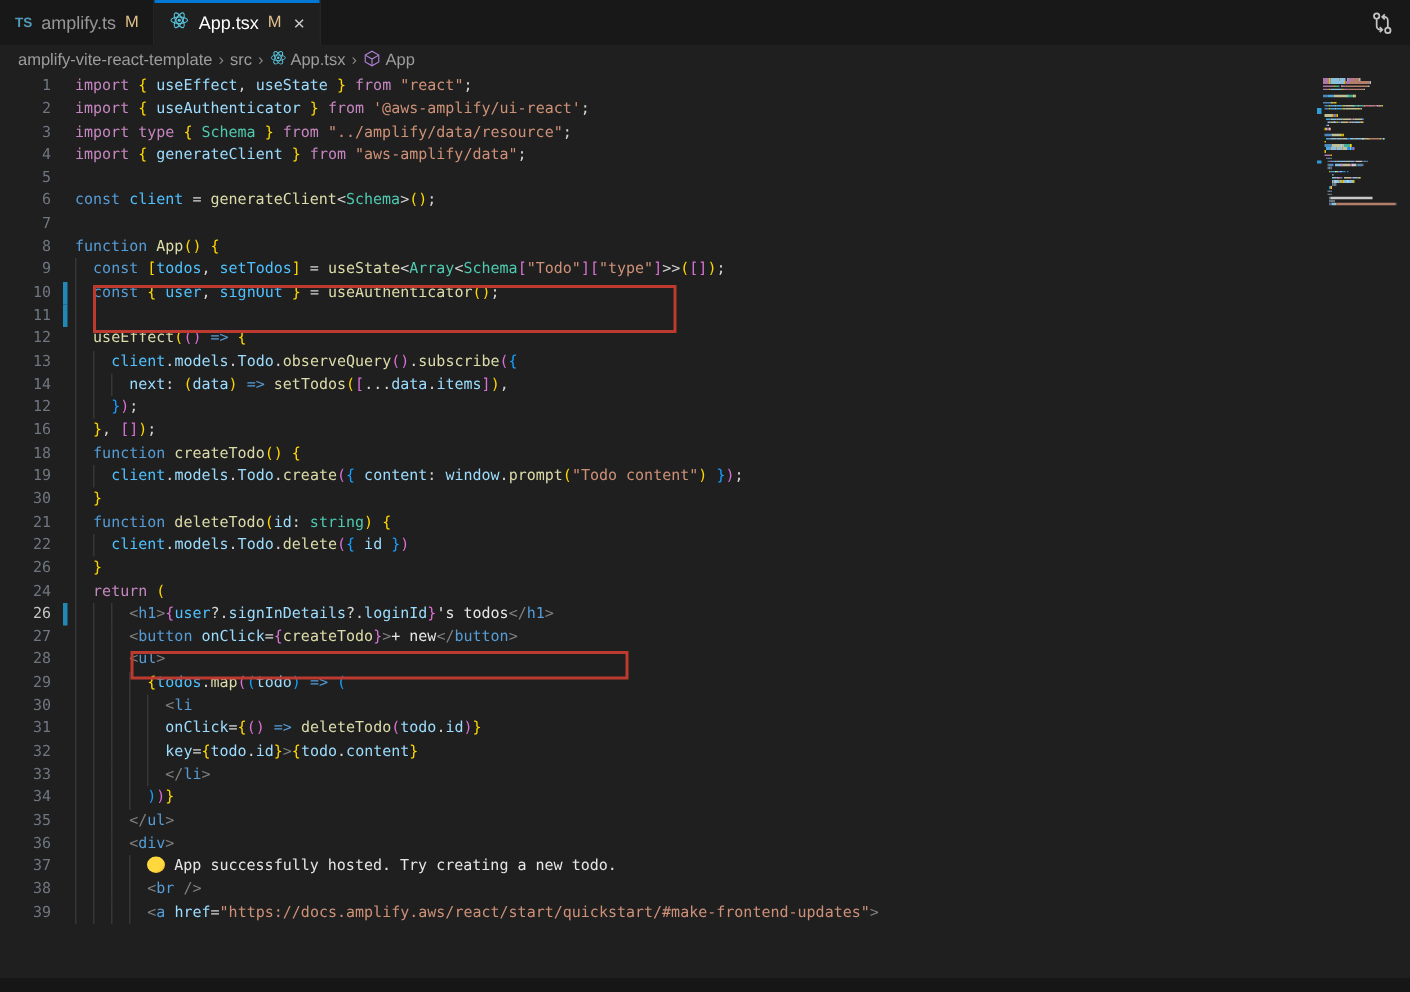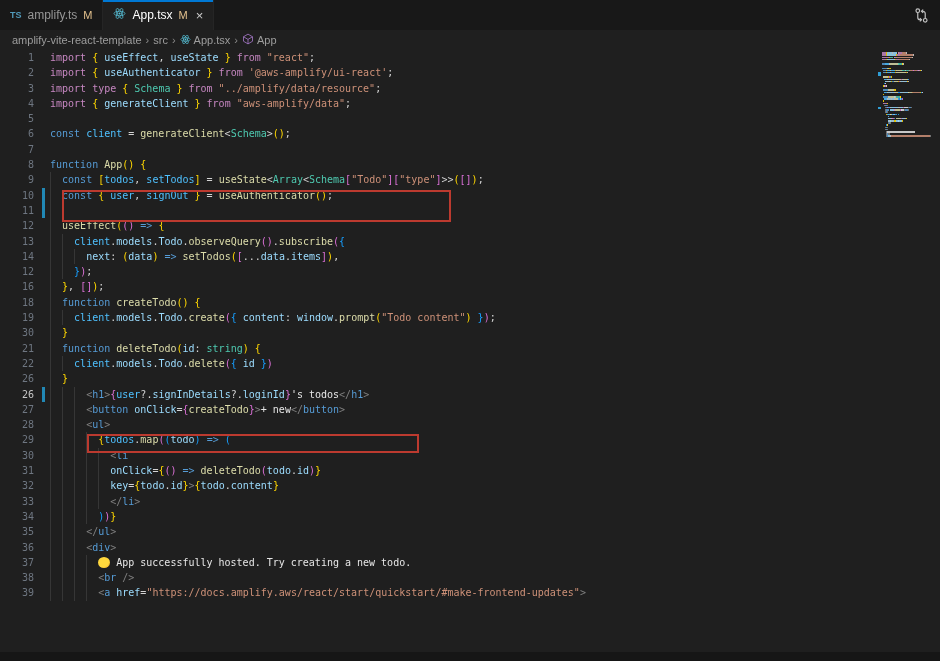--- a/index.html
+++ b/index.html
@@ -130,20 +130,21 @@
         <div class="row"><span class="ln">13</span><span class="guide" style="left: 50px;"></span><span class="guide" style="left: 62.04px;"></span><span class="code"><span style="color: rgb(212, 212, 212);">    </span><span style="color: rgb(79, 193, 255);">client</span><span style="color: rgb(212, 212, 212);">.</span><span style="color: rgb(156, 220, 254);">models</span><span style="color: rgb(212, 212, 212);">.</span><span style="color: rgb(156, 220, 254);">Todo</span><span style="color: rgb(212, 212, 212);">.</span><span style="color: rgb(220, 220, 170);">observeQuery</span><span style="color: rgb(218, 112, 214);">()</span><span style="color: rgb(212, 212, 212);">.</span><span style="color: rgb(220, 220, 170);">subscribe</span><span style="color: rgb(218, 112, 214);">(</span><span style="color: rgb(23, 159, 255);">{</span></span></div>
         <div class="row"><span class="ln">14</span><span class="guide" style="left: 50px;"></span><span class="guide" style="left: 62.04px;"></span><span class="guide" style="left: 74.08px;"></span><span class="code"><span style="color: rgb(212, 212, 212);">      </span><span style="color: rgb(156, 220, 254);">next</span><span style="color: rgb(212, 212, 212);">: </span><span style="color: rgb(255, 215, 0);">(</span><span style="color: rgb(156, 220, 254);">data</span><span style="color: rgb(255, 215, 0);">)</span><span style="color: rgb(212, 212, 212);"> </span><span style="color: rgb(86, 156, 214);">=&gt;</span><span style="color: rgb(212, 212, 212);"> </span><span style="color: rgb(220, 220, 170);">setTodos</span><span style="color: rgb(255, 215, 0);">(</span><span style="color: rgb(218, 112, 214);">[</span><span style="color: rgb(212, 212, 212);">...</span><span style="color: rgb(156, 220, 254);">data</span><span style="color: rgb(212, 212, 212);">.</span><span style="color: rgb(156, 220, 254);">items</span><span style="color: rgb(218, 112, 214);">]</span><span style="color: rgb(255, 215, 0);">)</span><span style="color: rgb(212, 212, 212);">,</span></span></div>
         <div class="row"><span class="ln">12</span><span class="guide" style="left: 50px;"></span><span class="guide" style="left: 62.04px;"></span><span class="code"><span style="color: rgb(212, 212, 212);">    </span><span style="color: rgb(23, 159, 255);">}</span><span style="color: rgb(218, 112, 214);">)</span><span style="color: rgb(212, 212, 212);">;</span></span></div>
         <div class="row"><span class="ln">16</span><span class="guide" style="left: 50px;"></span><span class="code"><span style="color: rgb(212, 212, 212);">  </span><span style="color: rgb(255, 215, 0);">}</span><span style="color: rgb(212, 212, 212);">, </span><span style="color: rgb(218, 112, 214);">[]</span><span style="color: rgb(255, 215, 0);">)</span><span style="color: rgb(212, 212, 212);">;</span></span></div>
         <div class="row"><span class="ln">18</span><span class="guide" style="left: 50px;"></span><span class="code"><span style="color: rgb(212, 212, 212);">  </span><span style="color: rgb(86, 156, 214);">function </span><span style="color: rgb(220, 220, 170);">createTodo</span><span style="color: rgb(255, 215, 0);">()</span><span style="color: rgb(255, 215, 0);"> {</span></span></div>
         <div class="row"><span class="ln">19</span><span class="guide" style="left: 50px;"></span><span class="guide" style="left: 62.04px;"></span><span class="code"><span style="color: rgb(212, 212, 212);">    </span><span style="color: rgb(79, 193, 255);">client</span><span style="color: rgb(212, 212, 212);">.</span><span style="color: rgb(156, 220, 254);">models</span><span style="color: rgb(212, 212, 212);">.</span><span style="color: rgb(156, 220, 254);">Todo</span><span style="color: rgb(212, 212, 212);">.</span><span style="color: rgb(220, 220, 170);">create</span><span style="color: rgb(218, 112, 214);">(</span><span style="color: rgb(23, 159, 255);">{ </span><span style="color: rgb(156, 220, 254);">content</span><span style="color: rgb(212, 212, 212);">: </span><span style="color: rgb(156, 220, 254);">window</span><span style="color: rgb(212, 212, 212);">.</span><span style="color: rgb(220, 220, 170);">prompt</span><span style="color: rgb(255, 215, 0);">(</span><span style="color: rgb(206, 145, 120);">"Todo content"</span><span style="color: rgb(255, 215, 0);">)</span><span style="color: rgb(212, 212, 212);"> </span><span style="color: rgb(23, 159, 255);">}</span><span style="color: rgb(218, 112, 214);">)</span><span style="color: rgb(212, 212, 212);">;</span></span></div>
         <div class="row"><span class="ln">30</span><span class="guide" style="left: 50px;"></span><span class="code"><span style="color: rgb(212, 212, 212);">  </span><span style="color: rgb(255, 215, 0);">}</span></span></div>
         <div class="row"><span class="ln">21</span><span class="guide" style="left: 50px;"></span><span class="code"><span style="color: rgb(212, 212, 212);">  </span><span style="color: rgb(86, 156, 214);">function </span><span style="color: rgb(220, 220, 170);">deleteTodo</span><span style="color: rgb(255, 215, 0);">(</span><span style="color: rgb(156, 220, 254);">id</span><span style="color: rgb(212, 212, 212);">: </span><span style="color: rgb(78, 201, 176);">string</span><span style="color: rgb(255, 215, 0);">)</span><span style="color: rgb(255, 215, 0);"> {</span></span></div>
         <div class="row"><span class="ln">22</span><span class="guide" style="left: 50px;"></span><span class="guide" style="left: 62.04px;"></span><span class="code"><span style="color: rgb(212, 212, 212);">    </span><span style="color: rgb(79, 193, 255);">client</span><span style="color: rgb(212, 212, 212);">.</span><span style="color: rgb(156, 220, 254);">models</span><span style="color: rgb(212, 212, 212);">.</span><span style="color: rgb(156, 220, 254);">Todo</span><span style="color: rgb(212, 212, 212);">.</span><span style="color: rgb(220, 220, 170);">delete</span><span style="color: rgb(218, 112, 214);">(</span><span style="color: rgb(23, 159, 255);">{ </span><span style="color: rgb(156, 220, 254);">id</span><span style="color: rgb(212, 212, 212);"> </span><span style="color: rgb(23, 159, 255);">}</span><span style="color: rgb(218, 112, 214);">)</span></span></div>
         <div class="row"><span class="ln">26</span><span class="guide" style="left: 50px;"></span><span class="code"><span style="color: rgb(212, 212, 212);">  </span><span style="color: rgb(255, 215, 0);">}</span></span></div>
+        <div class="row"><span class="ln">24</span><span class="guide" style="left: 50px;"></span><span class="code"><span style="color: rgb(212, 212, 212);">  </span><span style="color: rgb(197, 134, 192);">return </span><span style="color: rgb(255, 215, 0);">(</span></span></div>
         <div class="row active"><span class="ln">26</span><span class="modbar"></span><span class="guide" style="left: 50px;"></span><span class="guide" style="left: 62.04px;"></span><span class="guide" style="left: 74.08px;"></span><span class="code"><span style="color: rgb(212, 212, 212);">      </span><span style="color: rgb(128, 128, 128);">&lt;</span><span style="color: rgb(86, 156, 214);">h1</span><span style="color: rgb(128, 128, 128);">&gt;</span><span style="color: rgb(218, 112, 214);">{</span><span style="color: rgb(79, 193, 255);">user</span><span style="color: rgb(212, 212, 212);">?.</span><span style="color: rgb(156, 220, 254);">signInDetails</span><span style="color: rgb(212, 212, 212);">?.</span><span style="color: rgb(156, 220, 254);">loginId</span><span style="color: rgb(218, 112, 214);">}</span><span style="color: rgb(230, 230, 230);">'s todos</span><span style="color: rgb(128, 128, 128);">&lt;/</span><span style="color: rgb(86, 156, 214);">h1</span><span style="color: rgb(128, 128, 128);">&gt;</span></span></div>
         <div class="row"><span class="ln">27</span><span class="guide" style="left: 50px;"></span><span class="guide" style="left: 62.04px;"></span><span class="guide" style="left: 74.08px;"></span><span class="code"><span style="color: rgb(212, 212, 212);">      </span><span style="color: rgb(128, 128, 128);">&lt;</span><span style="color: rgb(86, 156, 214);">button</span><span style="color: rgb(212, 212, 212);"> </span><span style="color: rgb(156, 220, 254);">onClick</span><span style="color: rgb(212, 212, 212);">=</span><span style="color: rgb(218, 112, 214);">{</span><span style="color: rgb(220, 220, 170);">createTodo</span><span style="color: rgb(218, 112, 214);">}</span><span style="color: rgb(128, 128, 128);">&gt;</span><span style="color: rgb(230, 230, 230);">+ new</span><span style="color: rgb(128, 128, 128);">&lt;/</span><span style="color: rgb(86, 156, 214);">button</span><span style="color: rgb(128, 128, 128);">&gt;</span></span></div>
         <div class="row"><span class="ln">28</span><span class="guide" style="left: 50px;"></span><span class="guide" style="left: 62.04px;"></span><span class="guide" style="left: 74.08px;"></span><span class="code"><span style="color: rgb(212, 212, 212);">      </span><span style="color: rgb(128, 128, 128);">&lt;</span><span style="color: rgb(86, 156, 214);">ul</span><span style="color: rgb(128, 128, 128);">&gt;</span></span></div>
         <div class="row"><span class="ln">29</span><span class="guide" style="left: 50px;"></span><span class="guide" style="left: 62.04px;"></span><span class="guide" style="left: 74.08px;"></span><span class="guide" style="left: 86.12px;"></span><span class="code"><span style="color: rgb(212, 212, 212);">        </span><span style="color: rgb(255, 215, 0);">{</span><span style="color: rgb(79, 193, 255);">todos</span><span style="color: rgb(212, 212, 212);">.</span><span style="color: rgb(220, 220, 170);">map</span><span style="color: rgb(218, 112, 214);">(</span><span style="color: rgb(23, 159, 255);">(</span><span style="color: rgb(156, 220, 254);">todo</span><span style="color: rgb(23, 159, 255);">)</span><span style="color: rgb(212, 212, 212);"> </span><span style="color: rgb(86, 156, 214);">=&gt;</span><span style="color: rgb(212, 212, 212);"> </span><span style="color: rgb(23, 159, 255);">(</span></span></div>
         <div class="row"><span class="ln">30</span><span class="guide" style="left: 50px;"></span><span class="guide" style="left: 62.04px;"></span><span class="guide" style="left: 74.08px;"></span><span class="guide" style="left: 86.12px;"></span><span class="guide" style="left: 98.16px;"></span><span class="code"><span style="color: rgb(212, 212, 212);">          </span><span style="color: rgb(128, 128, 128);">&lt;</span><span style="color: rgb(86, 156, 214);">li</span></span></div>
         <div class="row"><span class="ln">31</span><span class="guide" style="left: 50px;"></span><span class="guide" style="left: 62.04px;"></span><span class="guide" style="left: 74.08px;"></span><span class="guide" style="left: 86.12px;"></span><span class="guide" style="left: 98.16px;"></span><span class="code"><span style="color: rgb(212, 212, 212);">          </span><span style="color: rgb(156, 220, 254);">onClick</span><span style="color: rgb(212, 212, 212);">=</span><span style="color: rgb(255, 215, 0);">{</span><span style="color: rgb(218, 112, 214);">()</span><span style="color: rgb(212, 212, 212);"> </span><span style="color: rgb(86, 156, 214);">=&gt;</span><span style="color: rgb(212, 212, 212);"> </span><span style="color: rgb(220, 220, 170);">deleteTodo</span><span style="color: rgb(218, 112, 214);">(</span><span style="color: rgb(156, 220, 254);">todo</span><span style="color: rgb(212, 212, 212);">.</span><span style="color: rgb(156, 220, 254);">id</span><span style="color: rgb(218, 112, 214);">)</span><span style="color: rgb(255, 215, 0);">}</span></span></div>
         <div class="row"><span class="ln">32</span><span class="guide" style="left: 50px;"></span><span class="guide" style="left: 62.04px;"></span><span class="guide" style="left: 74.08px;"></span><span class="guide" style="left: 86.12px;"></span><span class="guide" style="left: 98.16px;"></span><span class="code"><span style="color: rgb(212, 212, 212);">          </span><span style="color: rgb(156, 220, 254);">key</span><span style="color: rgb(212, 212, 212);">=</span><span style="color: rgb(255, 215, 0);">{</span><span style="color: rgb(156, 220, 254);">todo</span><span style="color: rgb(212, 212, 212);">.</span><span style="color: rgb(156, 220, 254);">id</span><span style="color: rgb(255, 215, 0);">}</span><span style="color: rgb(128, 128, 128);">&gt;</span><span style="color: rgb(255, 215, 0);">{</span><span style="color: rgb(156, 220, 254);">todo</span><span style="color: rgb(212, 212, 212);">.</span><span style="color: rgb(156, 220, 254);">content</span><span style="color: rgb(255, 215, 0);">}</span></span></div>
         <div class="row"><span class="ln">33</span><span class="guide" style="left: 50px;"></span><span class="guide" style="left: 62.04px;"></span><span class="guide" style="left: 74.08px;"></span><span class="guide" style="left: 86.12px;"></span><span class="guide" style="left: 98.16px;"></span><span class="code"><span style="color: rgb(212, 212, 212);">          </span><span style="color: rgb(128, 128, 128);">&lt;/</span><span style="color: rgb(86, 156, 214);">li</span><span style="color: rgb(128, 128, 128);">&gt;</span></span></div>
         <div class="row"><span class="ln">34</span><span class="guide" style="left: 50px;"></span><span class="guide" style="left: 62.04px;"></span><span class="guide" style="left: 74.08px;"></span><span class="guide" style="left: 86.12px;"></span><span class="code"><span style="color: rgb(212, 212, 212);">        </span><span style="color: rgb(23, 159, 255);">)</span><span style="color: rgb(218, 112, 214);">)</span><span style="color: rgb(255, 215, 0);">}</span></span></div>
         <div class="row"><span class="ln">35</span><span class="guide" style="left: 50px;"></span><span class="guide" style="left: 62.04px;"></span><span class="guide" style="left: 74.08px;"></span><span class="code"><span style="color: rgb(212, 212, 212);">      </span><span style="color: rgb(128, 128, 128);">&lt;/</span><span style="color: rgb(86, 156, 214);">ul</span><span style="color: rgb(128, 128, 128);">&gt;</span></span></div>

